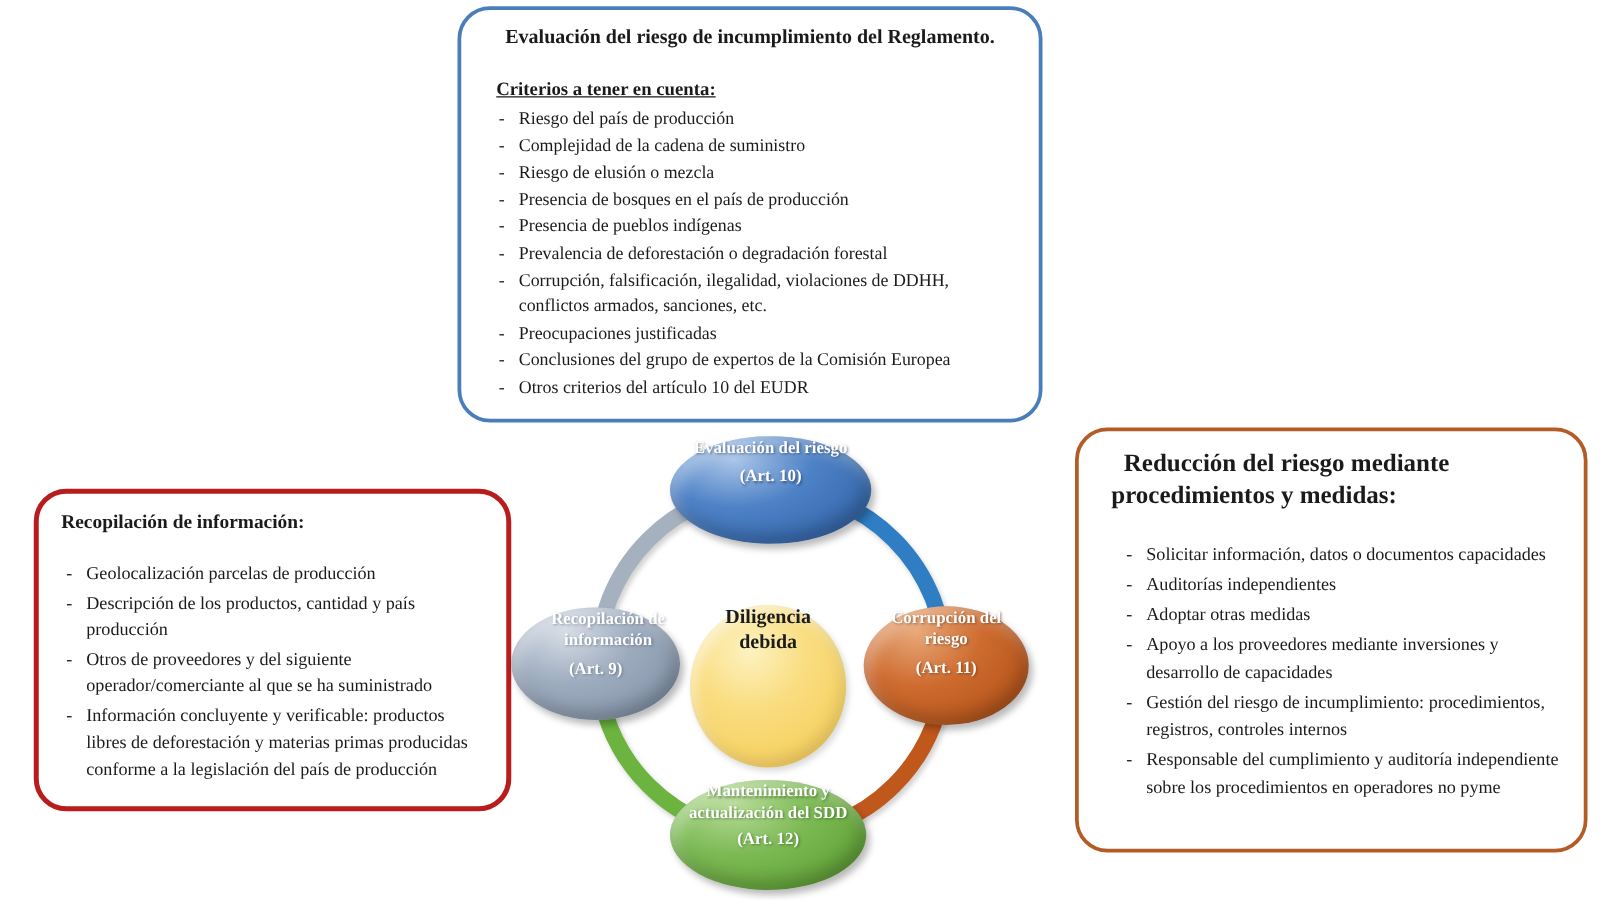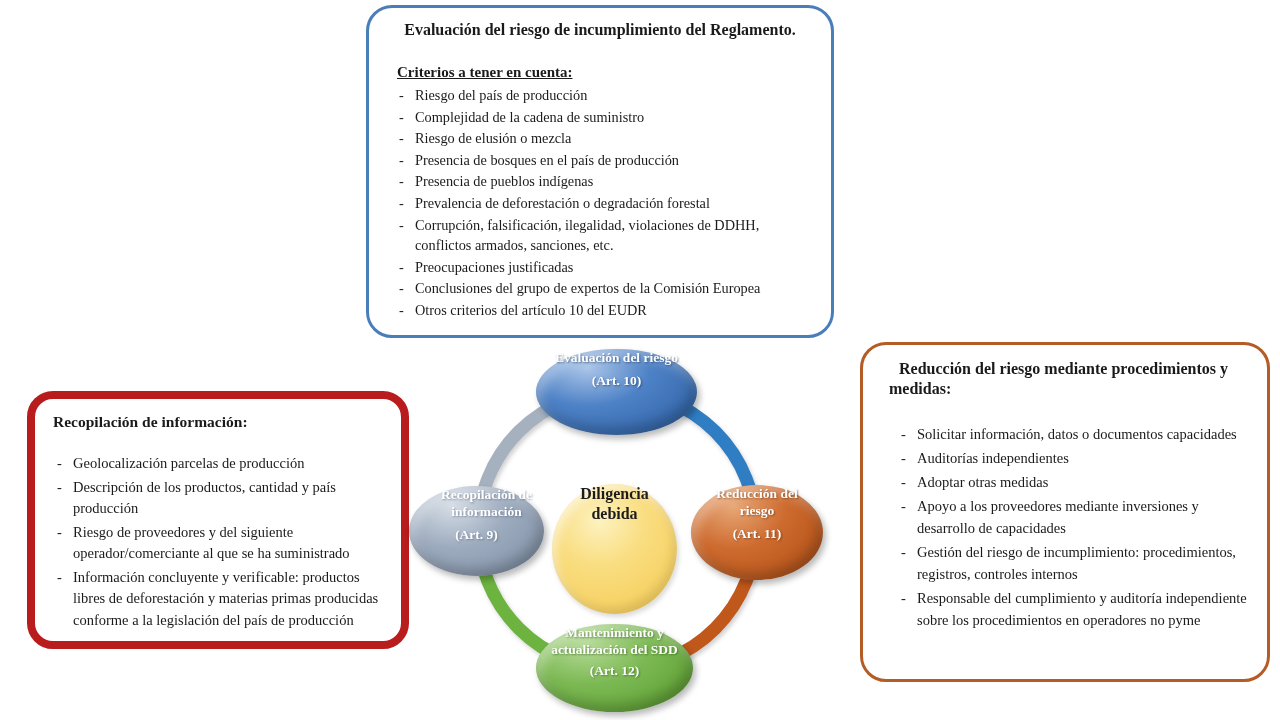--- a/index.html
+++ b/index.html
@@ -2,27 +2,27 @@
 <html><head>
 <meta charset="utf-8">
 <style>
   * { margin:0; padding:0; box-sizing:border-box; }
   body { width:1280px; height:720px; background:#ffffff; font-family:"Liberation Serif","DejaVu Serif",serif; overflow:hidden; }
   .canvas { position:relative; width:1280px; height:720px; background:#fff; }
 
   
   .callout { position:absolute; background:#fff; border-radius:26px; color:#1a1a1a; }
   .box-eval  { left:366px; top:5px;   width:468px; height:333px; border:3px solid #4a7ebb; padding:12px 26px 19px 26px; }
-  .box-recop { left:27px;  top:391px; width:382px; height:258px; border:8px solid #b91c1c; padding:13px 16px 10px 18px; }
+  .box-recop { left:27px;  top:391px; width:382px; height:258px; border:4px solid #b91c1c; padding:13px 16px 10px 18px; }
   .box-reduc { left:860px; top:342px; width:410px; height:340px; border:3px solid #b35c26; padding:14px 18px 10px 26px; }
 
   .box-title { font-weight:bold; font-size:16.5px; line-height:1.25; }
   .box-eval .box-title { text-align:center; font-size:16px; }
   .box-recop .box-title { font-size:15.5px; }
-  .box-reduc .box-title { font-size:16px; text-indent:10px; }
+  .box-reduc .box-title { font-size:20px; text-indent:10px; }
 
   .box-subtitle { font-weight:bold; text-decoration:underline; font-size:15px; margin-top:24px; margin-bottom:3px; margin-left:2px; }
 
   ul.blist { list-style:none; margin-top:4px; }
   ul.blist li { position:relative; padding-left:20px; font-size:14.3px; line-height:20.6px; margin-bottom:1px; }
   .box-recop ul.blist li { font-size:14.5px; line-height:21.5px; margin-bottom:2px; }
   .box-reduc ul.blist li { font-size:14.5px; line-height:22px; margin-bottom:2px; }
   .box-recop ul.blist { margin-top:22px; }
   .box-reduc ul.blist { margin-top:24px; padding-left:8px; }
   ul.blist li::before { content:"-"; position:absolute; left:4px; top:0; }
@@ -66,21 +66,21 @@
     <path d="M 617 391 A 139 139 0 0 1 756 530" fill="none" stroke-width="13" stroke-linecap="round" stroke="#2f7dc3"></path>
     <path d="M 756 530 A 139 139 0 0 1 617 669" fill="none" stroke-width="13" stroke-linecap="round" stroke="#c0571b"></path>
     <path d="M 617 669 A 139 139 0 0 1 478 530" fill="none" stroke-width="13" stroke-linecap="round" stroke="#6cb33f"></path>
   </svg>
 
   <div class="node node-blue">
     <div class="lbl">Evaluación del riesgo</div>
     <div class="art">(Art. 10)</div>
   </div>
   <div class="node node-orange">
-    <div class="lbl">Reducción del riesgo</div>
+    <div class="lbl">Corrupción del riesgo</div>
     <div class="art">(Art. 11)</div>
   </div>
   <div class="node node-green">
     <div class="lbl">Mantenimiento y actualización del SDD</div>
     <div class="art">(Art. 12)</div>
   </div>
   <div class="node node-gray">
     <div class="lbl">Recopilación de información</div>
     <div class="art">(Art. 9)</div>
   </div>
@@ -103,21 +103,21 @@
         <li><span>Conclusiones del grupo de expertos de la Comisión Europea</span></li>
         <li><span>Otros criterios del artículo 10 del EUDR</span></li>
       </ul>
   </div>
 
   <div class="callout box-recop">
     <div class="box-title">Recopilación de información:</div>
     <ul class="blist">
         <li><span class="b">Geolocalización</span><span> parcelas de producción</span></li>
         <li><span class="b">Descripción</span><span> de los productos, </span><span class="b">cantidad y país</span><span> producción</span></li>
-        <li><span class="b">Riesgo</span><span> de proveedores y del siguiente operador/comerciante al que se ha suministrado</span></li>
+        <li><span class="b">Otros</span><span> de proveedores y del siguiente operador/comerciante al que se ha suministrado</span></li>
         <li><span class="b">Información concluyente y verificable</span><span>: productos </span><span class="b">libres de deforestación</span><span> y materias primas producidas conforme a la </span><span class="b">legislación del país de producción</span></li>
       </ul>
   </div>
 
   <div class="callout box-reduc">
     <div class="box-title">Reducción del riesgo mediante procedimientos y medidas:</div>
     <ul class="blist">
         <li><span>Solicitar información, datos o documentos capacidades</span></li>
         <li><span>Auditorías independientes</span></li>
         <li><span>Adoptar otras medidas</span></li>

